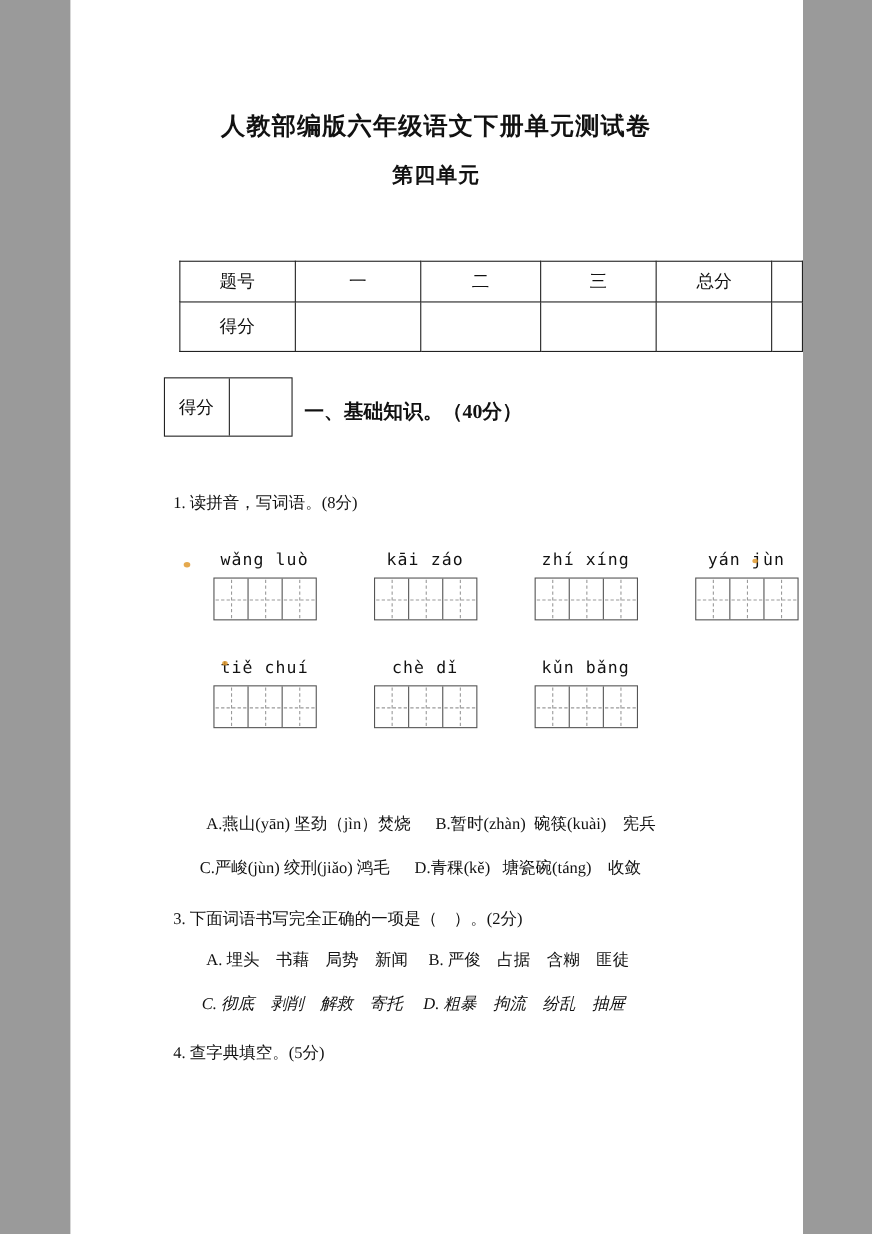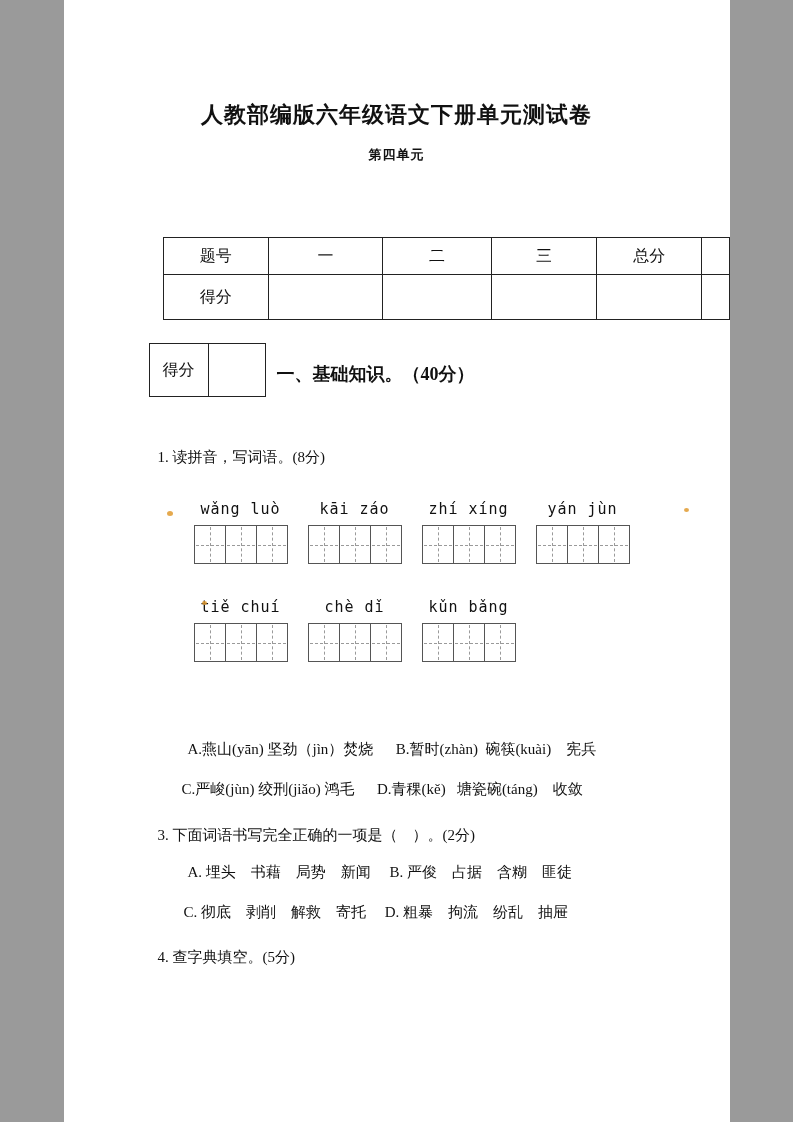--- a/index.html
+++ b/index.html
@@ -14,21 +14,21 @@
     color: #111111;
     overflow: hidden;
   }
   .abs { position: absolute; white-space: pre; }
   .title {
     top: 100px; left: 0; width: 100%;
     text-align: center; font-size: 22px; font-weight: bold; letter-spacing: 1px;
   }
   .subtitle {
     top: 146px; left: 0; width: 100%;
-    text-align: center; font-size: 13px; font-weight: bold; letter-spacing: 1px;
+    text-align: center; font-size: 19px; font-weight: bold; letter-spacing: 1px;
   }
   .exam-info {
     top: 198px; left: 0; width: 100%;
     text-align: center; font-size: 17px;
   }
   table.score-table {
     position: absolute; top: 237px; left: 99px;
     border-collapse: collapse; table-layout: fixed;
   }
   table.score-table td {
@@ -46,21 +46,21 @@
     display: flex; align-items: center; justify-content: center; font-size: 16px;
   }
   .score-box-blank { width: 56px; }
   .section-heading {
     top: 362px; left: 213px; font-size: 18px; font-weight: bold;
   }
   .q-text { font-size: 15px; }
   .opt-line { font-size: 15px; }
   .pinyin-row {
     position: absolute; left: 130px;
-    display: flex; gap: 20px;
+    display: flex; gap: 52px;
   }
   .pinyin-group {
     width: 94px; display: flex; flex-direction: column;
     align-items: center; gap: 7px;
   }
   .pinyin {
     font-family: "DejaVu Sans Mono", monospace;
     font-size: 15px; letter-spacing: 1px; white-space: pre;
   }
   .char-grid {
@@ -189,21 +189,21 @@
           <div class="grid-cell"></div>
         </div>
     </div>
   </div>
 
   <div class="abs opt-line" style="top:740px;left:124px;">A.燕山(yān) 坚劲（jìn）焚烧      B.暂时(zhàn)  碗筷(kuài)    宪兵</div>
   <div class="abs opt-line" style="top:780px;left:118px;">C.严峻(jùn) 绞刑(jiǎo) 鸿毛      D.青稞(kě)   塘瓷碗(táng)    收敛</div>
 
   <div class="abs q-text" style="top:826px;left:94px;">3. 下面词语书写完全正确的一项是（    ）。(2分)</div>
   <div class="abs opt-line" style="top:863px;left:124px;">A. 埋头    书藉    局势    新闻     B. 严俊    占据    含糊    匪徒</div>
-  <div class="abs opt-line" style="top:903px;left:120px;">C. 彻底    剥削    解救    寄托     D. 粗暴    拘流    纷乱    抽屉</div>
+  <div class="abs opt-line" style="top:903px;left:120px;font-style:italic;">C. 彻底    剥削    解救    寄托     D. 粗暴    拘流    纷乱    抽屉</div>
 
   <div class="abs q-text" style="top:948px;left:94px;">4. 查字典填空。(5分)</div>
 
   <div class="speck" style="left:103px;top:511px;width:6px;height:5px;"></div>
   <div class="speck" style="left:620px;top:508px;width:5px;height:4px;"></div>
   <div class="speck" style="left:138px;top:601px;width:5px;height:4px;"></div>
 
 </div>
 
 </body></html>

